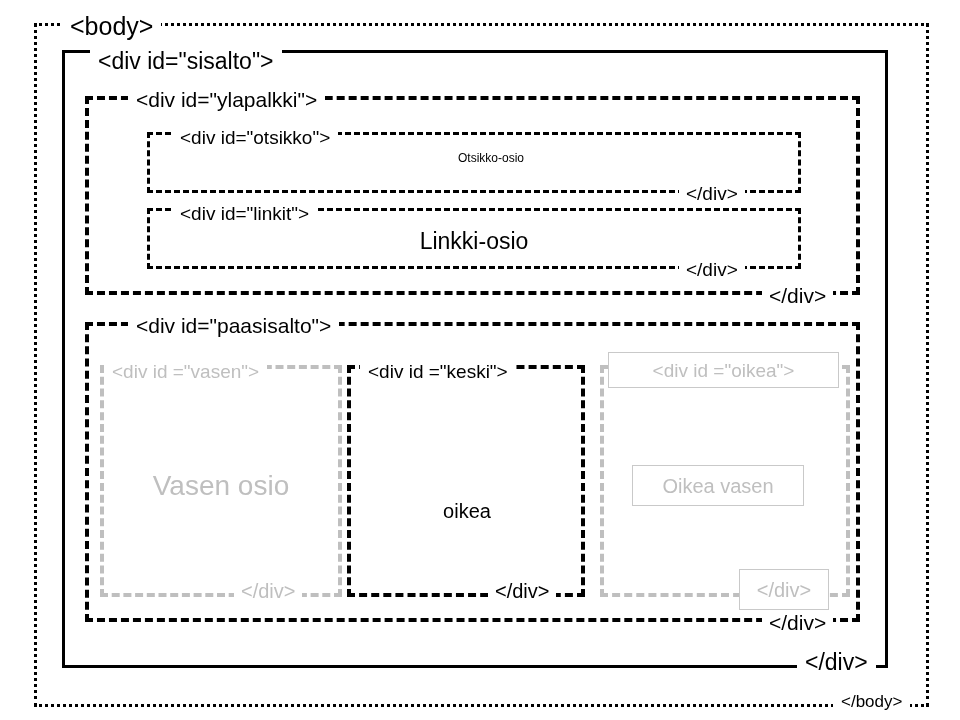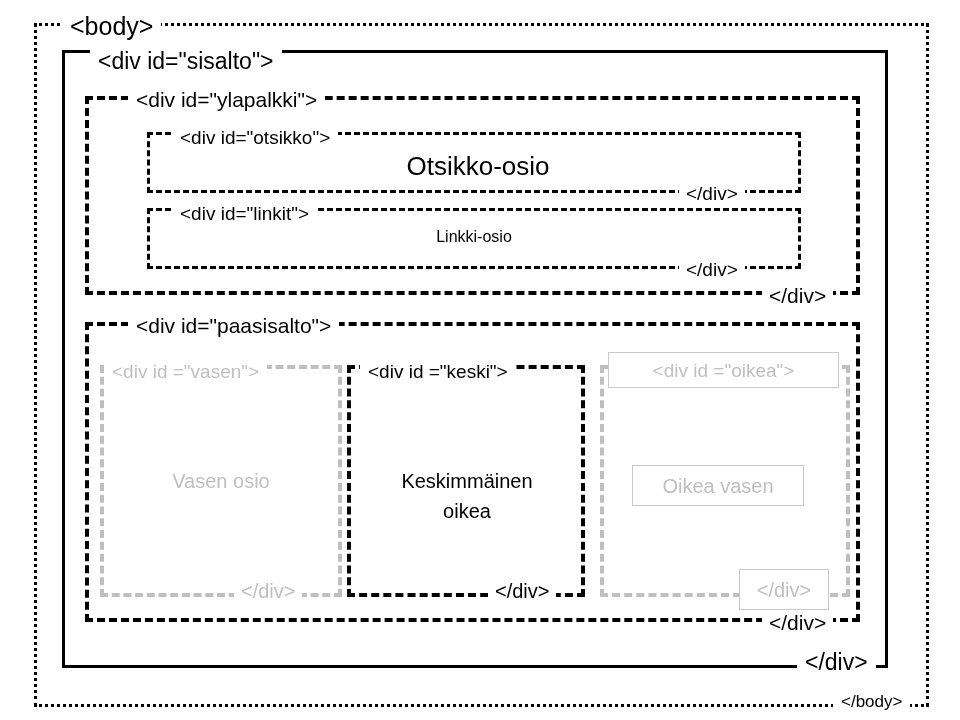--- a/index.html
+++ b/index.html
@@ -78,43 +78,42 @@
   <div class="lbl" style="left:90px;top:46px;font-size:23px;padding:4px 8px;">&lt;div id="sisalto"&gt;</div>
 
   <div class="lbl" style="left:797px;top:648px;font-size:23px;padding:3px 8px;">&lt;/div&gt;</div>
 
   <div class="lbl" style="left:128px;top:85px;font-size:21px;padding:4px 8px;">&lt;div id="ylapalkki"&gt;</div>
 
   <div class="lbl" style="left:762px;top:282px;font-size:21px;padding:3px 7px;">&lt;/div&gt;</div>
 
   <div class="lbl" style="left:172px;top:124px;font-size:19px;padding:4px 8px;">&lt;div id="otsikko"&gt;</div>
 
-  <div class="cap" style="left:300px;top:152px;width:356px;font-size:26px;">Otsikko-osio</div>
+  <div class="cap" style="left:313px;top:152px;width:356px;font-size:12px;">Otsikko-osio</div>
 
   <div class="lbl" style="left:679px;top:181px;font-size:19px;padding:3px 7px;">&lt;/div&gt;</div>
 
   <div class="lbl" style="left:172px;top:200px;font-size:19px;padding:4px 8px;">&lt;div id="linkit"&gt;</div>
 
-  <div class="cap" style="left:296px;top:228px;width:356px;font-size:16px;">Linkki-osio</div>
+  <div class="cap" style="left:296px;top:228px;width:356px;font-size:23px;">Linkki-osio</div>
 
   <div class="lbl" style="left:679px;top:257px;font-size:19px;padding:3px 7px;">&lt;/div&gt;</div>
 
   <div class="lbl" style="left:128px;top:311px;font-size:21px;padding:4px 8px;">&lt;div id="paasisalto"&gt;</div>
 
   <div class="lbl" style="left:762px;top:609px;font-size:21px;padding:3px 7px;">&lt;/div&gt;</div>
 
   <div class="lbl lbl-gray" style="left:104px;top:358px;font-size:19px;padding:4px 8px;">&lt;div id ="vasen"&gt;</div>
 
-  <div class="cap cap-gray" style="left:120px;top:470px;width:202px;font-size:20px;text-align:center;">Vasen osio</div>
+  <div class="cap cap-gray" style="left:120px;top:470px;width:202px;font-size:28px;text-align:center;">Vasen osio</div>
 
   <div class="lbl lbl-gray" style="left:234px;top:578px;font-size:20px;padding:3px 7px;">&lt;/div&gt;</div>
 
   <div class="lbl" style="left:360px;top:358px;font-size:19px;padding:4px 8px;">&lt;div id ="keski"&gt;</div>
 
-  <div class="cap" style="left:357px;top:470px;width:220px;font-size:20px;">Keskimmäinen</div>
 
   <div class="cap" style="left:357px;top:500px;width:220px;font-size:20px;">oikea</div>
 
   <div class="lbl" style="left:488px;top:578px;font-size:20px;padding:3px 7px;">&lt;/div&gt;</div>
 
   <div class="lbl lbl-gray lbl-boxed" style="left:608px;top:352px;width:231px;height:36px;font-size:19px;">&lt;div id ="oikea"&gt;</div>
 
   <div class="lbl lbl-gray lbl-boxed" style="left:632px;top:465px;width:172px;height:41px;font-size:20px;">Oikea vasen</div>
 
   <div class="lbl lbl-gray lbl-boxed" style="left:739px;top:569px;width:90px;height:41px;font-size:20px;">&lt;/div&gt;</div>

